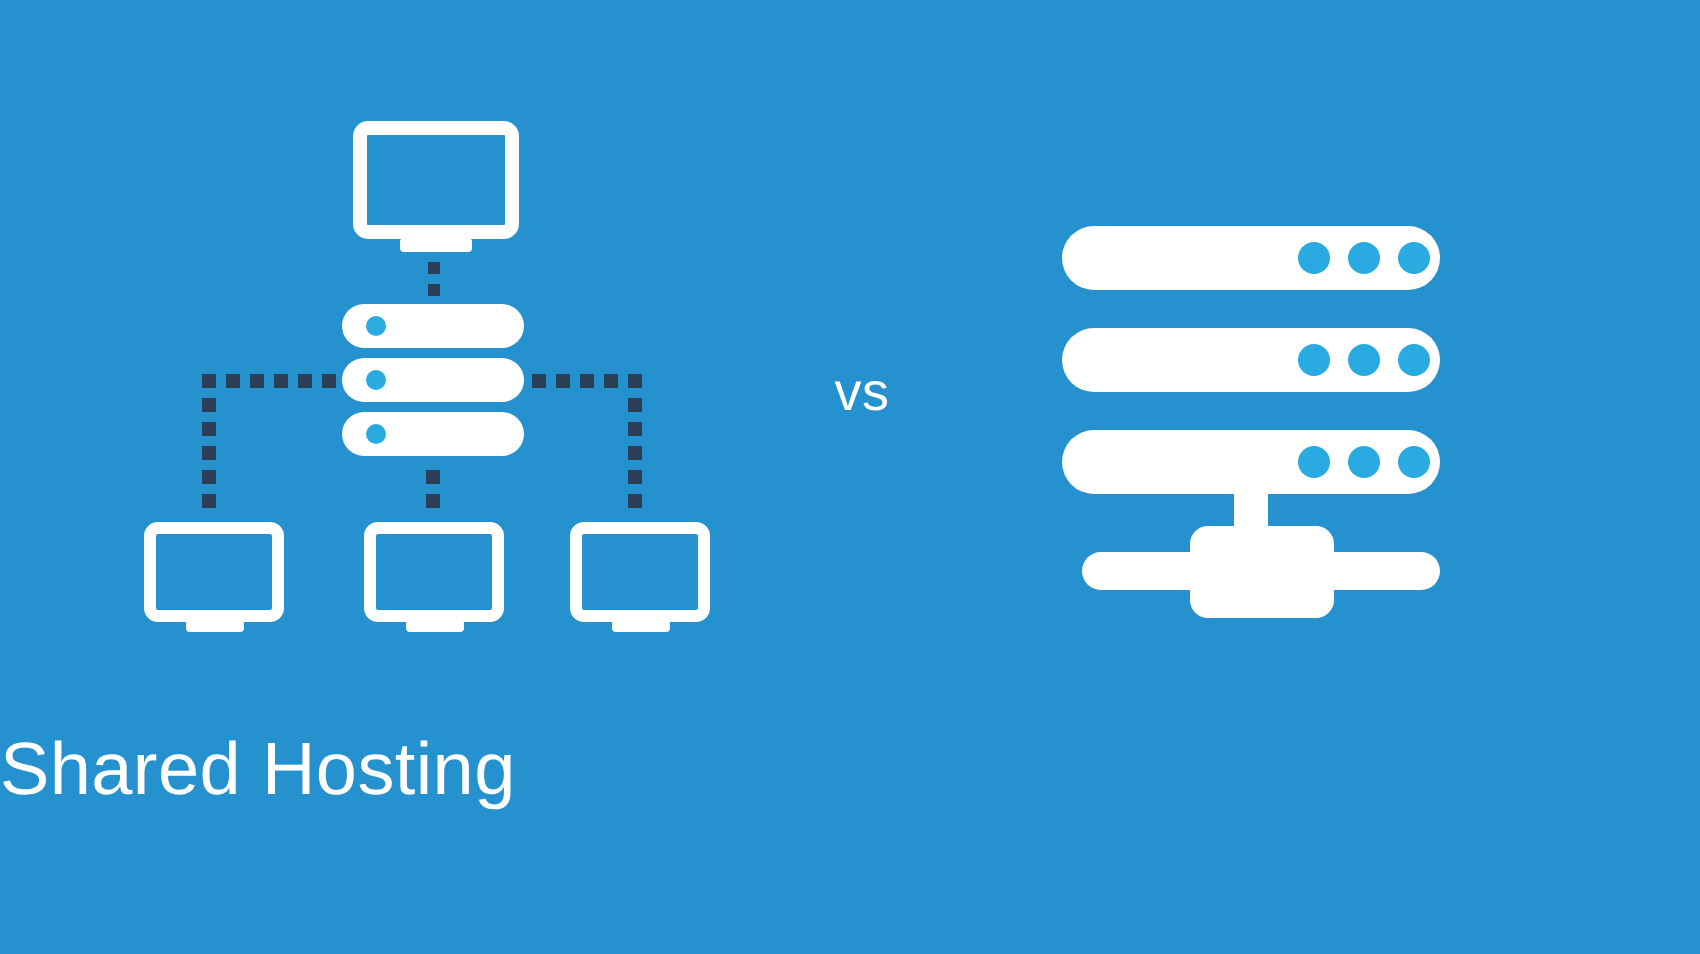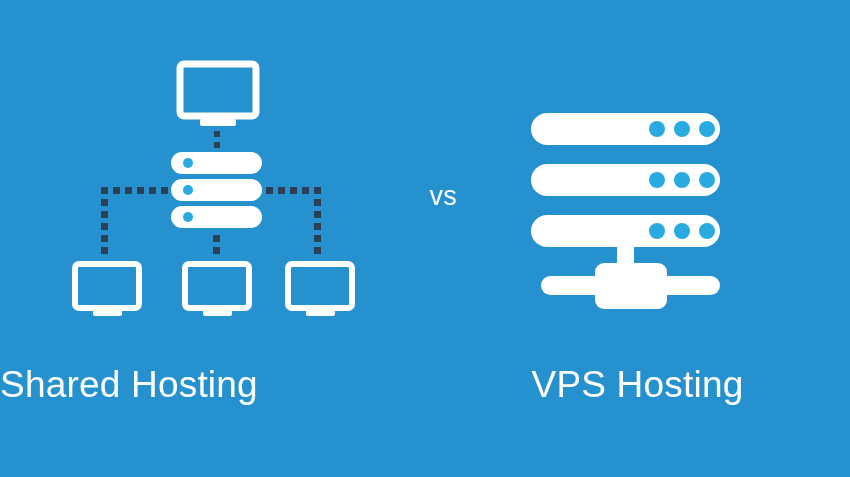--- a/index.html
+++ b/index.html
@@ -43,24 +43,24 @@
   }
   #vps-label {
     left: 425px;
     top: 363px;
     width: 425px;
     text-align: center;
     font-size: 37px;
     line-height: 44px;
   }
   #vs-label {
-    left: 377px;
+    left: 391px;
     top: 180px;
     width: 80px;
-    text-align: right;
+    text-align: center;
     font-size: 27px;
     line-height: 32px;
     font-weight: 400;
   }
 </style>
 </head>
 <body>
 
 <div id="stage" style="background: rgb(37, 145, 207);">
 
@@ -174,15 +174,14 @@
       <rect x="595" y="263" width="72" height="46" rx="9" ry="9" fill="#ffffff"></rect>
 
     </g>
 
   </svg>
 
   <div class="label" id="shared-label">Shared Hosting</div>
 
   <div class="label" id="vs-label">vs</div>
 
-  <div class="label" id="vps-label">VPS Hosting</div>
 
 </div>
 
 </body></html>

